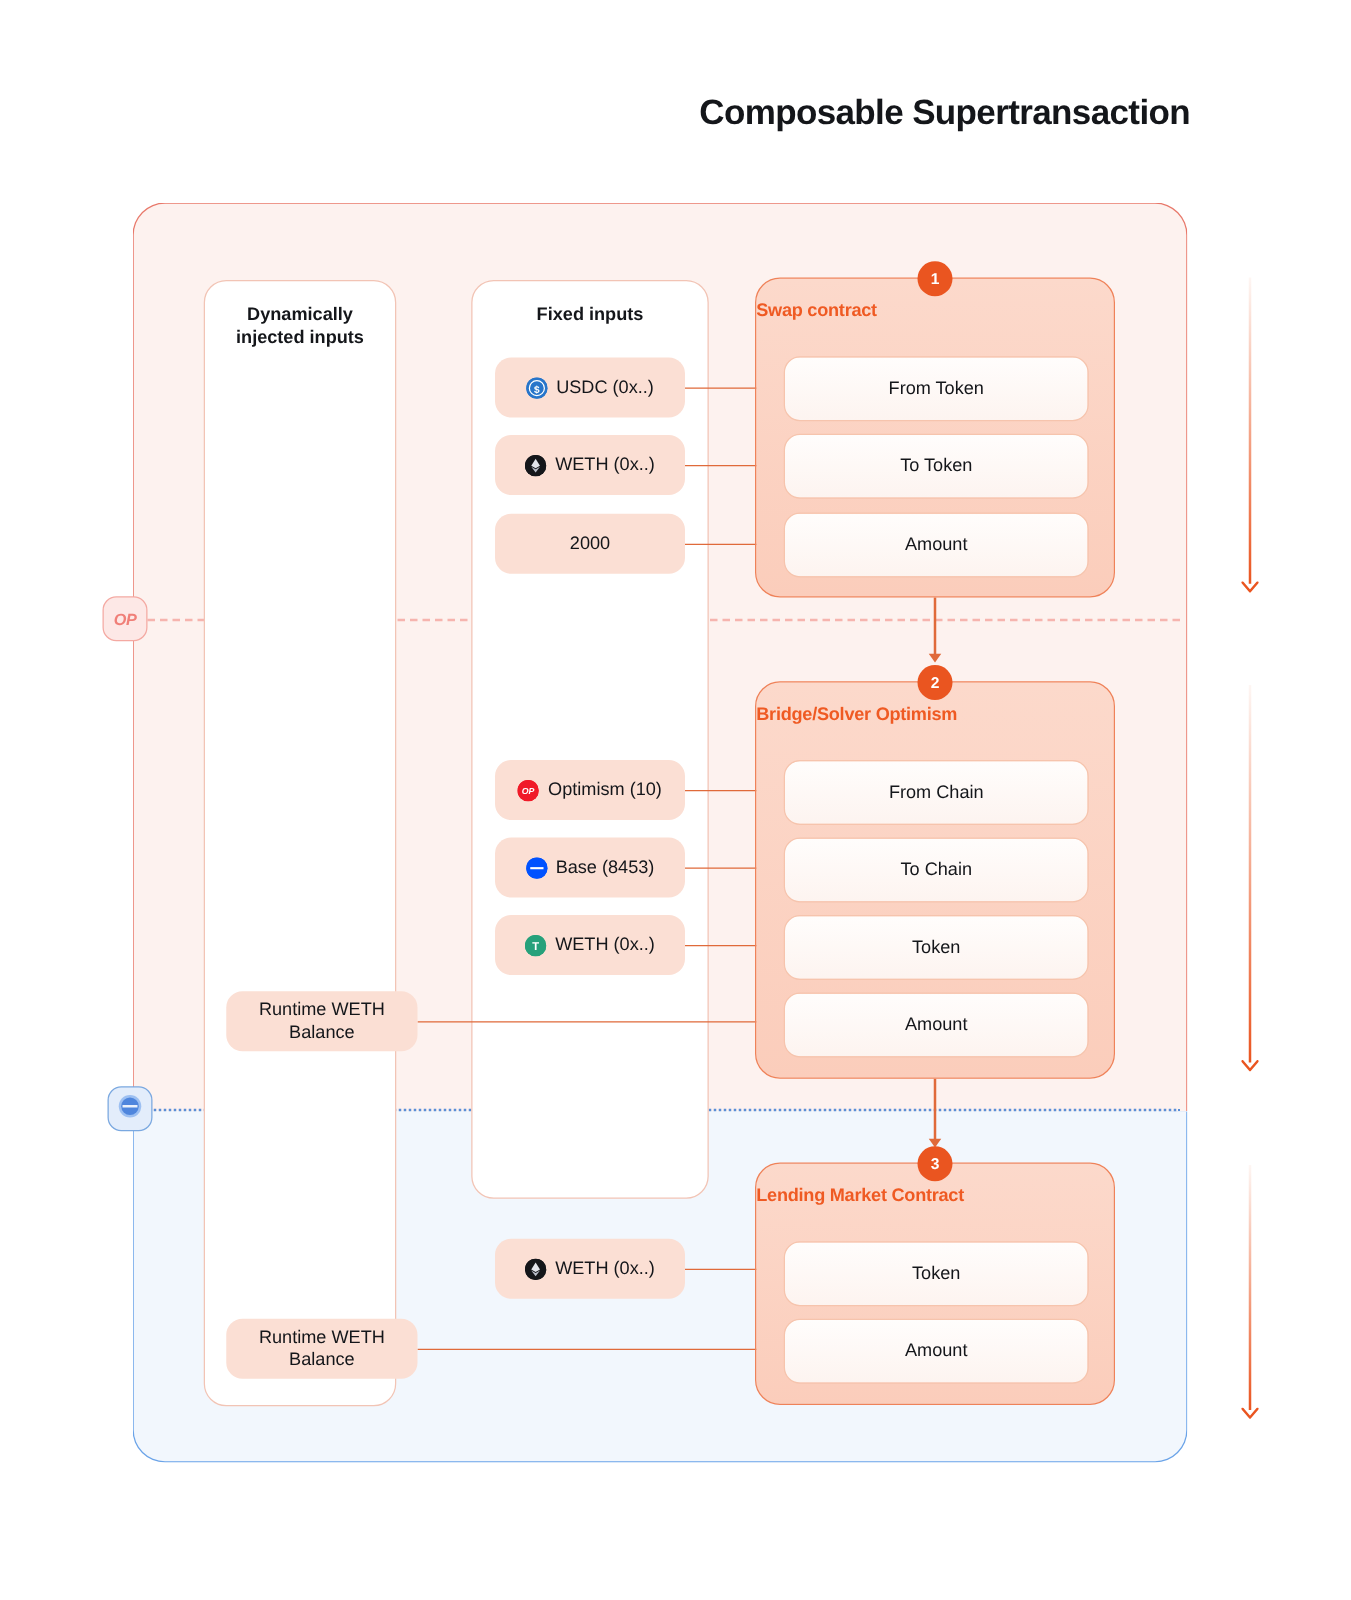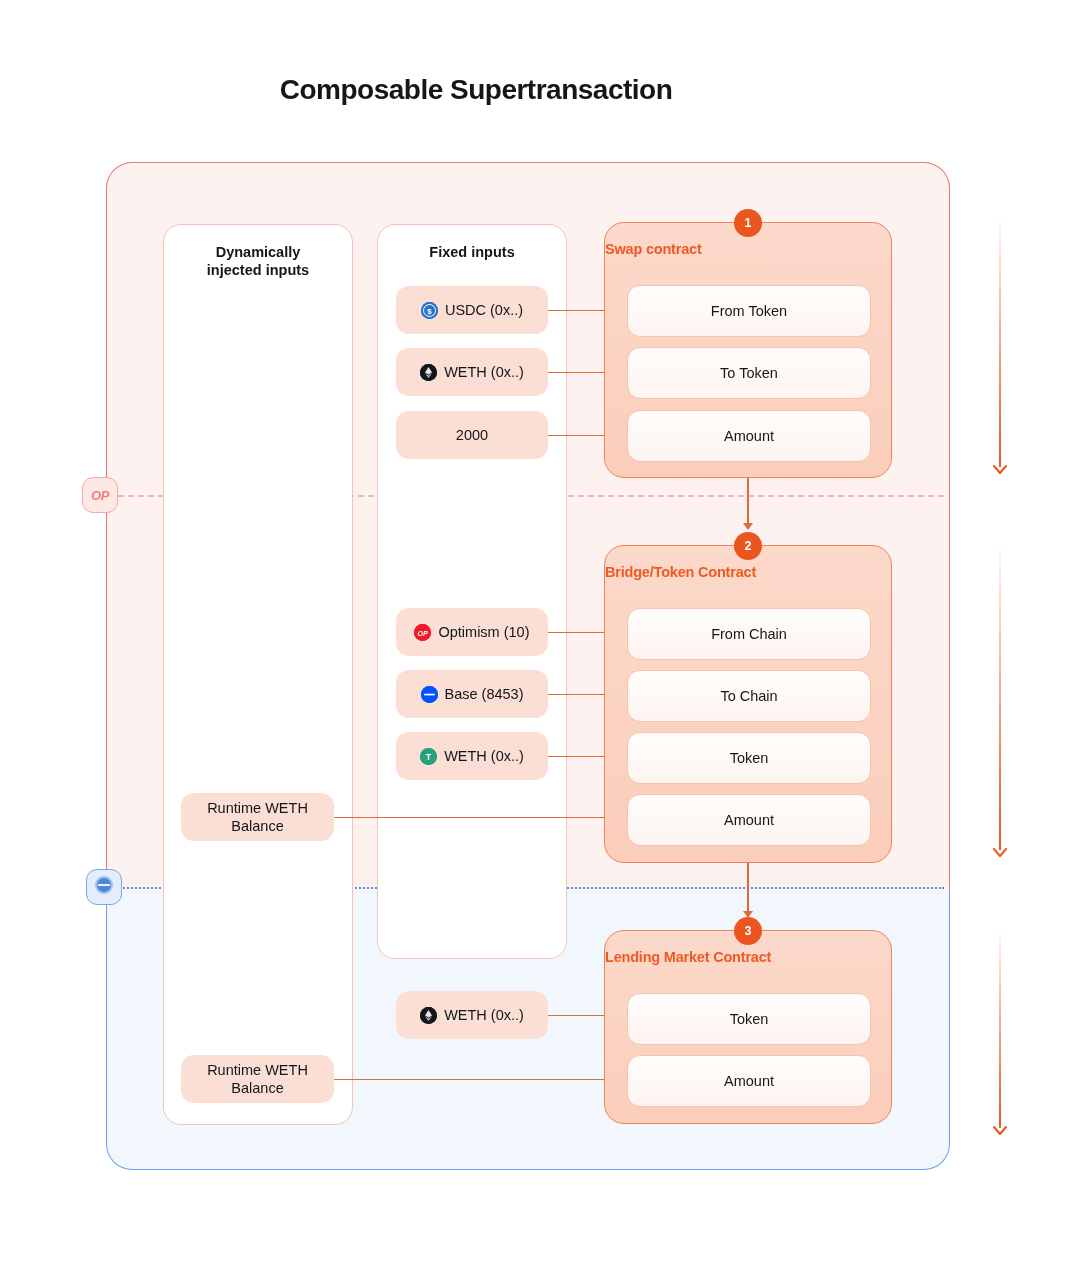--- a/index.html
+++ b/index.html
@@ -12,21 +12,21 @@
     position: relative;
     overflow: hidden;
   }
 
   
   .title {
     position: absolute;
     top: 74px;
     left: 0;
     width: 952px;
-    text-align: center;
+    text-align: right;
     font-size: 28px;
     font-weight: 700;
     letter-spacing: -0.5px;
     color: #14161a;
   }
 
   
   .outer {
     position: absolute;
     left: 106px;
@@ -101,21 +101,21 @@
     border: 1.4px solid #7aa8e0;
   }
 
   
   .col {
     position: absolute;
     background: #ffffff;
     border: 1.2px solid #f2c4b5;
     border-radius: 18px;
   }
-  .col-dyn { left: 163px; top: 224px; width: 190px; height: 901px; }
+  .col-dyn { left: 163px; top: 224px; width: 154px; height: 901px; }
   .col-fixed { left: 377px; top: 224px; width: 190px; height: 735px; }
 
   .col-head {
     position: absolute;
     top: 18px; left: 0; width: 100%;
     text-align: center;
     font-size: 14.5px;
     font-weight: 700;
     color: #14161a;
     line-height: 1.25;
@@ -392,21 +392,21 @@
 <div class="card" style="top:222px; height:256px">
   <div class="badge">1</div>
   <div class="card-title">Swap contract</div>
   <div class="slot" style="top:124px">To Token</div>
   <div class="slot" style="top:62px">From Token</div>
   <div class="slot" style="top:187px">Amount</div>
 </div>
 
 <div class="card" style="top:545px; height:318px">
   <div class="badge">2</div>
-  <div class="card-title">Bridge/Token Contract</div>
+  <div class="card-title">Bridge/Solver Optimism</div>
   <div class="slot" style="top:62px">From Chain</div>
   <div class="slot" style="top:124px">To Chain</div>
   <div class="slot" style="top:186px">Token</div>
   <div class="slot" style="top:248px">Amount</div>
 </div>
 
 <div class="card" style="top:930px; height:194px">
   <div class="badge">3</div>
   <div class="card-title">Lending Market Contract</div>
   <div class="slot" style="top:62px">Token</div>

